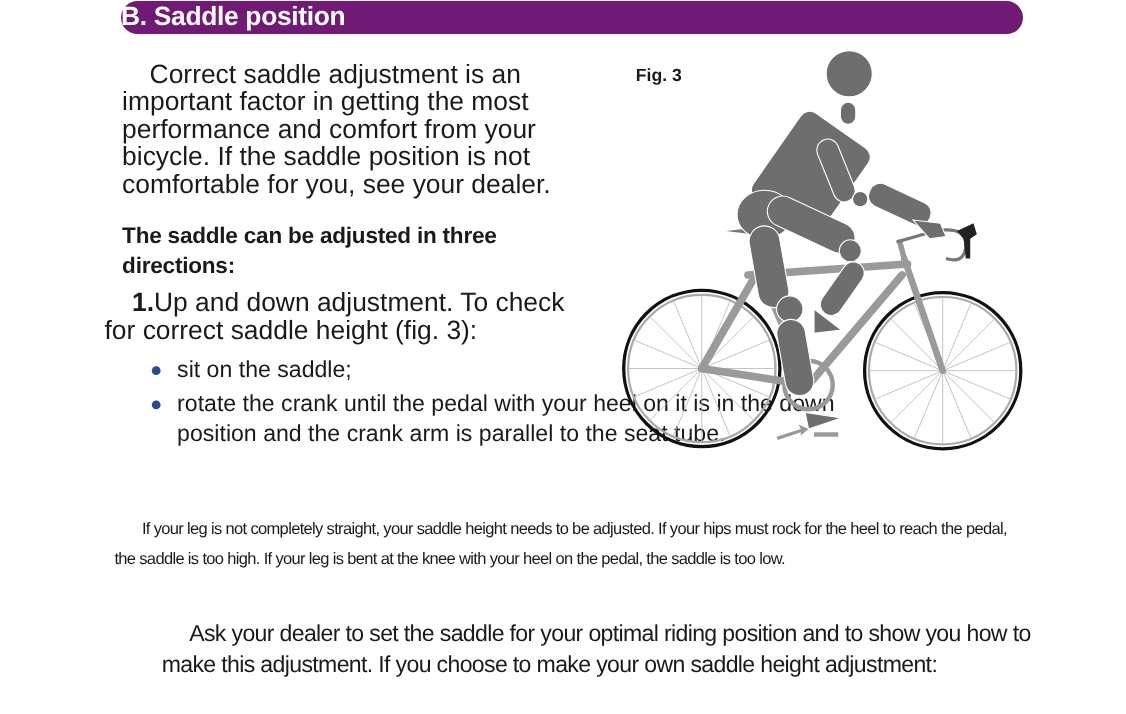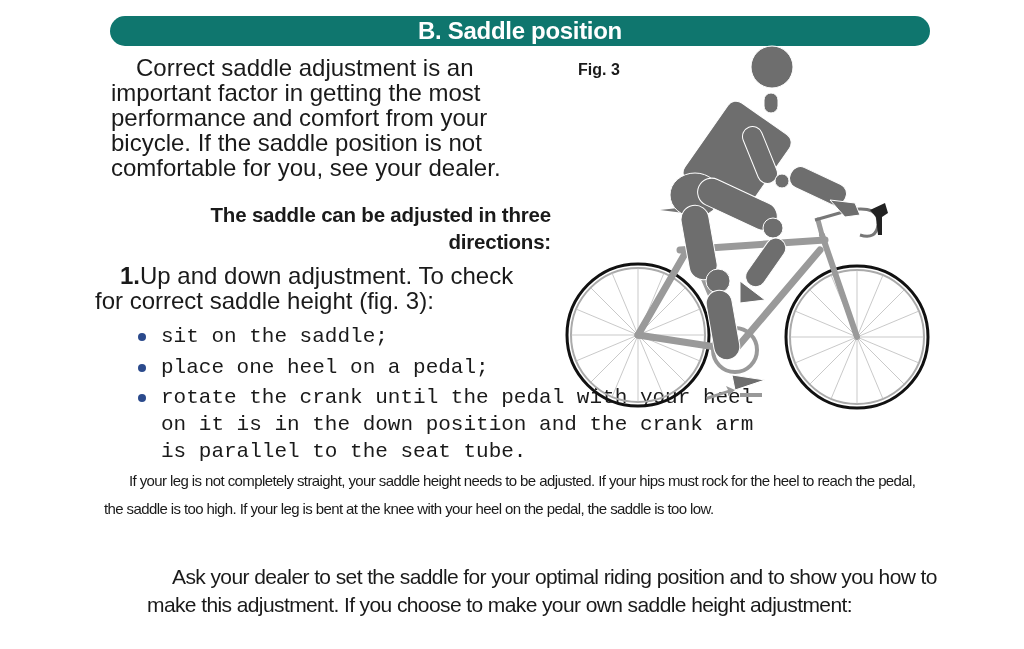--- a/index.html
+++ b/index.html
@@ -1,27 +1,27 @@
 <!DOCTYPE html>
 <html><head>
 <meta charset="utf-8">
 <style>
   html, body { margin: 0; padding: 0; background: #ffffff; }
   body { width: 1024px; height: 649px; overflow: hidden; position: relative;
          font-family: "Liberation Sans", sans-serif; color: #1a1a1a; }
-  .header-bar { position: absolute; left: 110px; top: 16px; width: 820px; height: 30px;
-                background: #0f766e; border-radius: 15px; display: flex; align-items: center; justify-content: center; }
+  .header-bar { position: absolute; left: 110px; top: 1px; width: 820px; height: 30px;
+                background: #701a75; border-radius: 15px; display: flex; align-items: center; justify-content: flex-start; }
   .header-title { color: #fff; font-weight: bold; font-size: 24px; letter-spacing: -0.3px; }
   .text { position: absolute; font-size: 24px; line-height: 25px; }
   .p1 { left: 111px; top: 55px; width: 440px; }
   .indent { display: inline-block; width: 25px; }
-  .h-directions { left: 111px; top: 201px; width: 440px; font-weight: bold; font-size: 20.5px; line-height: 27px; letter-spacing: -0.2px; text-align: right; }
+  .h-directions { left: 111px; top: 201px; width: 440px; font-weight: bold; font-size: 20.5px; line-height: 27px; letter-spacing: -0.2px; }
   .step1 { left: 95px; top: 263px; width: 440px; }
   .step-num { font-weight: bold; }
-  .bullets { position: absolute; left: 135px; top: 323px; width: 640px; margin: 0; padding: 0; list-style: none; font-size: 21px; line-height: 27px; font-family: Liberation Mono, monospace; }
+  .bullets { position: absolute; left: 135px; top: 323px; width: 640px; margin: 0; padding: 0; list-style: none; font-size: 21px; line-height: 27px; }
   .bullets li { position: relative; padding-left: 26px; margin-bottom: 3.5px; }
   .bullets li .dot { position: absolute; left: 3px; top: 10px; width: 8px; height: 8px; border-radius: 50%; background: #2b4a8c; }
   .p2 { left: 104px; top: 467px; width: 830px; font-size: 15px; line-height: 28px; letter-spacing: -0.6px; }
   .p3 { left: 111px; top: 563px; width: 830px; font-size: 21px; line-height: 28px; letter-spacing: -0.6px; margin-left: 36px; }
   .fig-label { position: absolute; left: 578px; top: 61px; font-weight: bold; font-size: 16px; }
   .figure { position: absolute; left: 560px; top: 45px; width: 390px; height: 370px; }
 </style>
 </head>
 <body>
 
@@ -34,21 +34,20 @@
 </div>
 
 <div class="text h-directions">The saddle can be adjusted in three directions:</div>
 
 <div class="text step1">
   <span class="indent"></span><span class="step-num">1.</span><span>Up and down adjustment. To check for correct saddle height (fig. 3):</span>
 </div>
 
 <ul class="bullets">
   <li><span class="dot"></span><span>sit on the saddle;</span></li>
-  <li><span class="dot"></span><span>place one heel on a pedal;</span></li>
   <li style="width:380px;"><span class="dot"></span><span style="display:inline-block;width:620px;">rotate the crank until the pedal with your heel on it is in the down position and the crank arm is parallel to the seat tube.</span></li>
 </ul>
 
 <div class="text p2">
   <span class="indent"></span><span>If your leg is not completely straight, your saddle height needs to be adjusted. If your hips must rock for the heel to reach the pedal, the saddle is too high. If your leg is bent at the knee with your heel on the pedal, the saddle is too low.</span>
 </div>
 
 <div class="text p3">
   <span class="indent"></span><span>Ask your dealer to set the saddle for your optimal riding position and to show you how to make this adjustment. If you choose to make your own saddle height adjustment:</span>
 </div>

